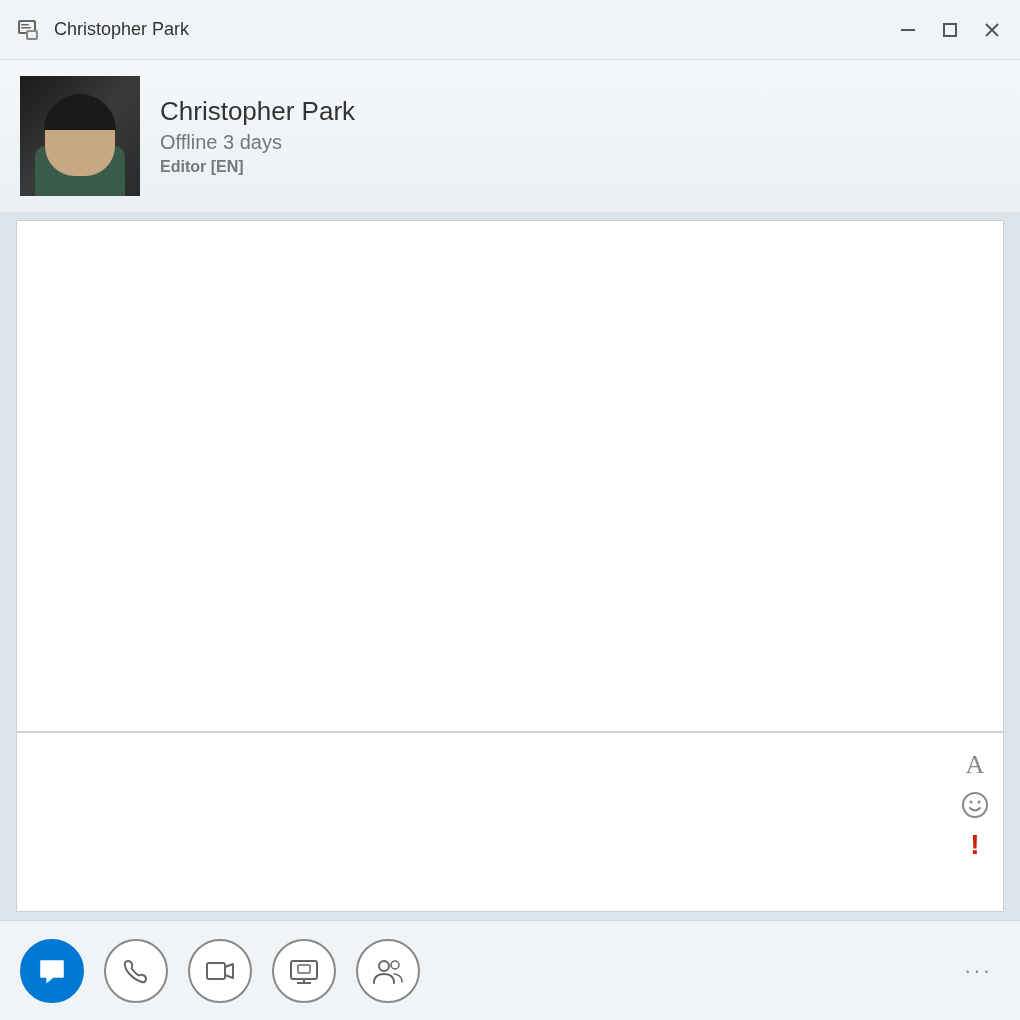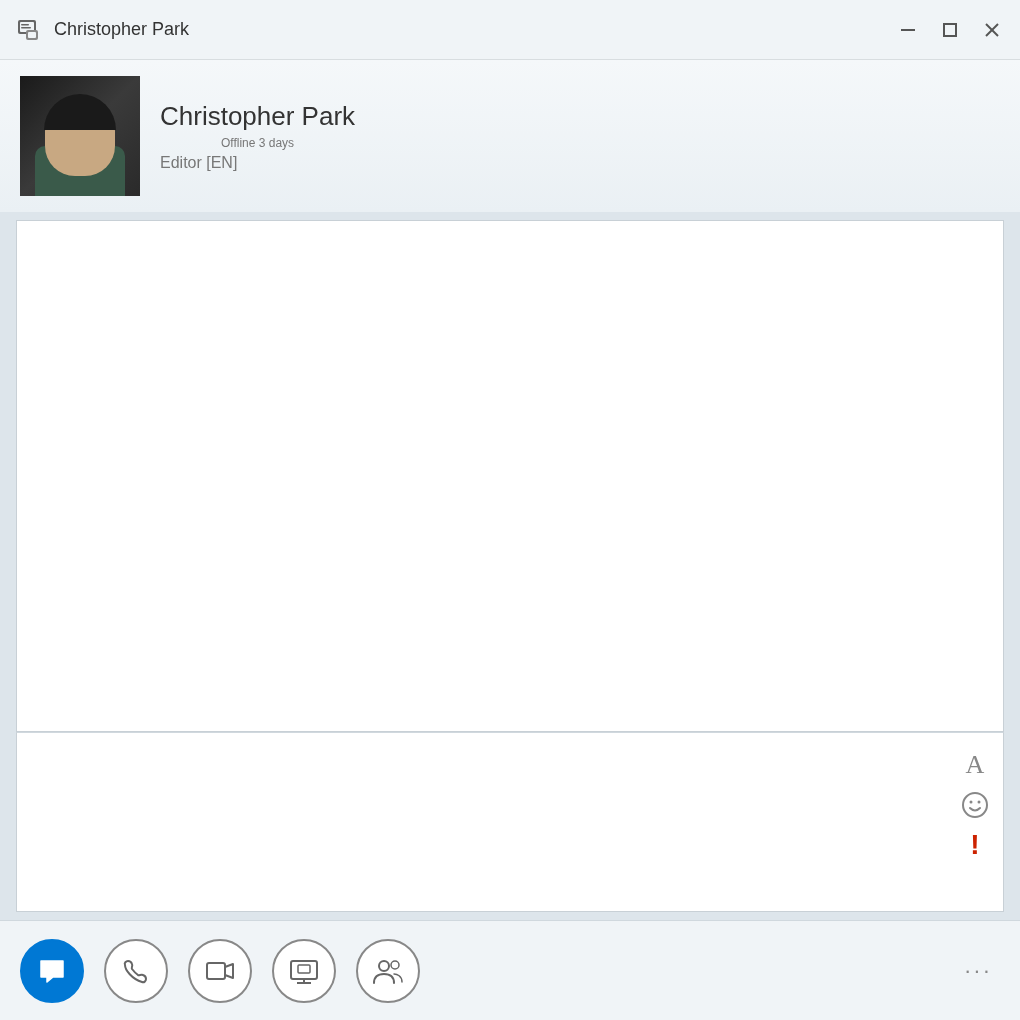--- a/index.html
+++ b/index.html
@@ -108,27 +108,27 @@
       display: flex;
       flex-direction: column;
       gap: 4px;
     }
     .contact-name {
       font-size: 26px;
       color: #333;
       font-weight: 400;
     }
     .contact-status {
-      font-size: 12px;
+      font-size: 20px;
       color: #777;
-      text-align: center;
     }
     .contact-role {
       font-size: 16px;
       color: #777;
+      font-weight: bold;
     }
 
     
     .main-content {
       flex: 1;
       display: flex;
       flex-direction: column;
       background: #dde5eb;
       padding: 8px 16px 8px 16px;
       gap: 0;

